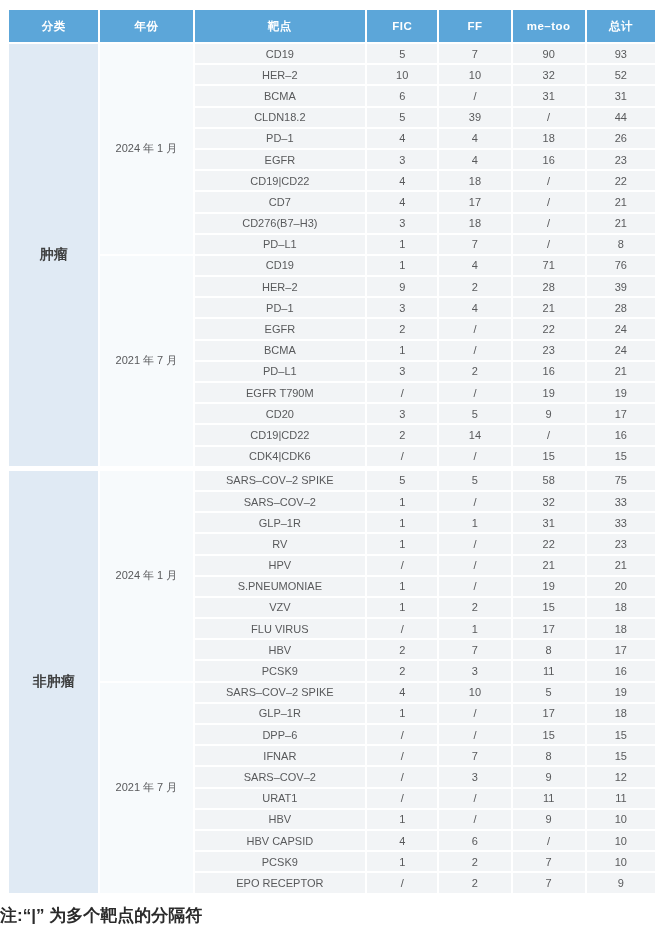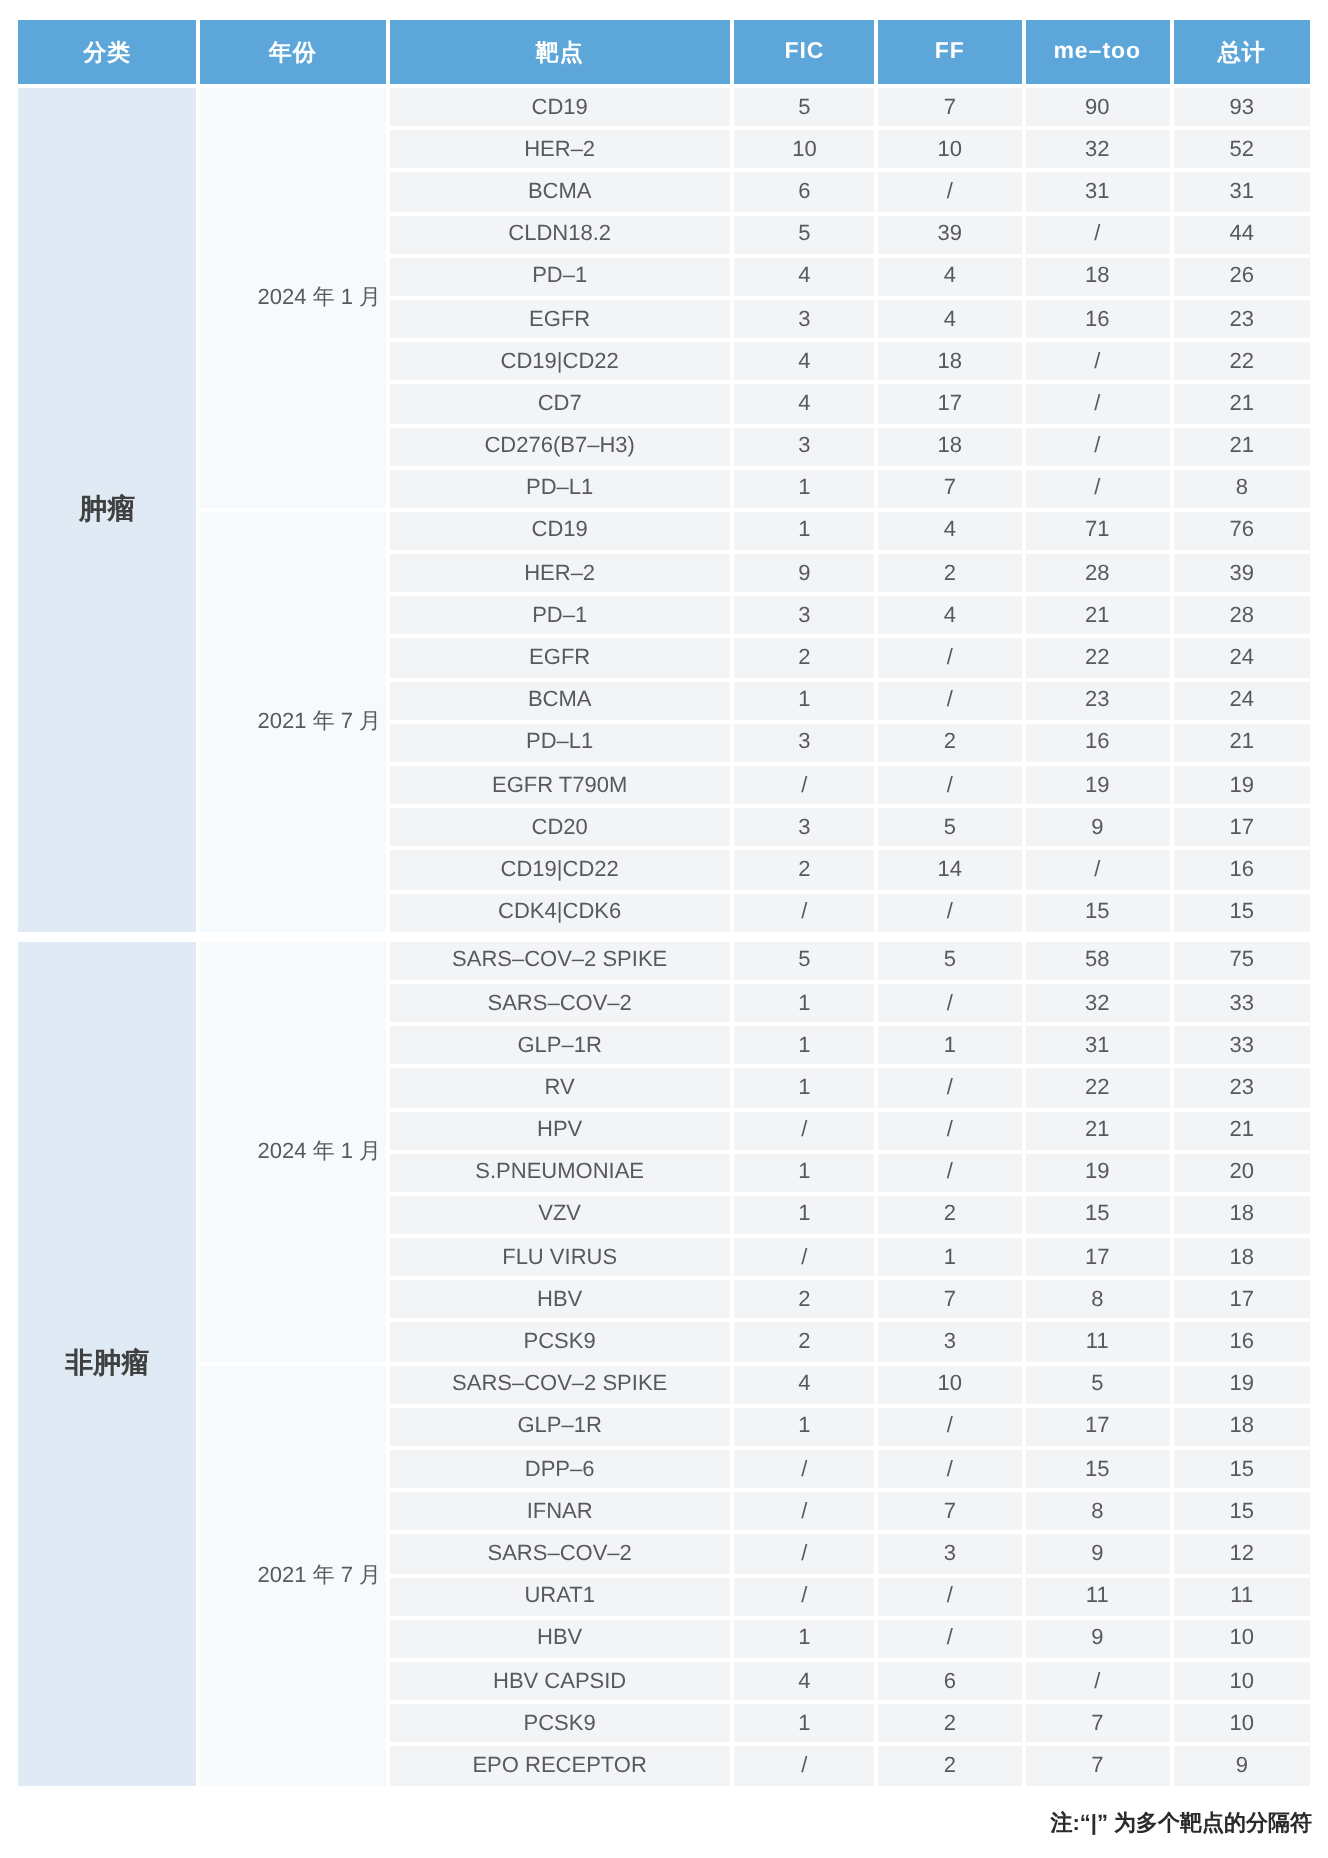--- a/index.html
+++ b/index.html
@@ -48,34 +48,33 @@
     overflow: hidden;
   }
   td.category-cell {
     background: var(--category-bg);
     color: var(--category-text);
     font-weight: bold;
     font-size: 14px;
   }
   td.year-cell {
     background: var(--year-bg);
-    text-align: right;
   }
   tr.section-divider td {
     background: transparent;
     height: 1px;
     padding: 0;
     line-height: 1px;
     font-size: 1px;
   }
   .footnote {
     width: 656px;
     margin-top: 9px;
-    text-align: right;
-    font-size: 11px;
+    text-align: left;
+    font-size: 17px;
     font-weight: bold;
     color: var(--note-text);
   }
 </style>
 </head>
 <body>
 
 <table class="data-table">
   <colgroup>
     <col style="width:89px">

